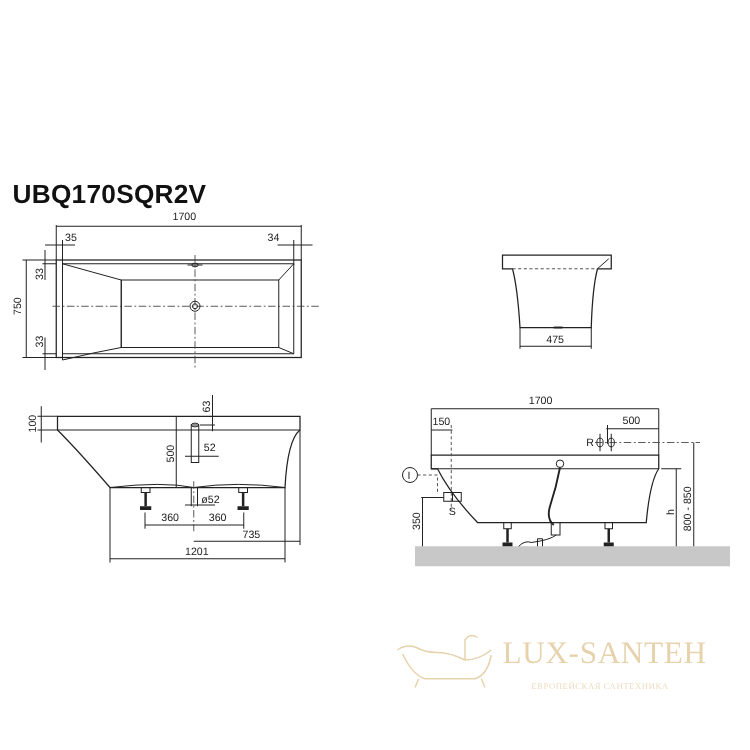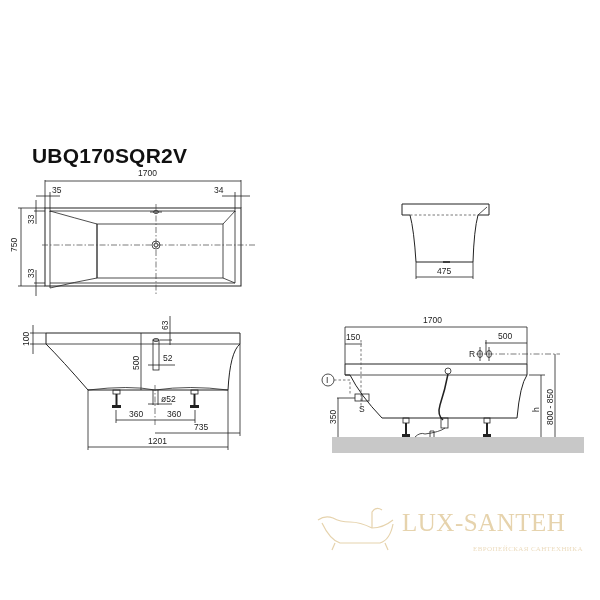--- a/index.html
+++ b/index.html
@@ -1,25 +1,25 @@
 <!DOCTYPE html>
 <html><head>
 <meta charset="utf-8">
 <style>
   html, body { margin: 0; padding: 0; background: #ffffff; }
   body { width: 600px; height: 600px; position: relative; overflow: hidden; font-family: "Liberation Sans", sans-serif; }
   #drawing { position: absolute; left: 0; top: 0; width: 600px; height: 600px; }
-  .title { position: absolute; left: 10px; top: 144px; font-family: "Liberation Sans", sans-serif; font-weight: bold; font-size: 21px; color: #111; letter-spacing: 0.2px; margin-left: 22px; }
+  .title { position: absolute; left: 10px; top: 144px; font-family: "Liberation Sans", sans-serif; font-weight: bold; font-size: 21px; color: #111; letter-spacing: 0.2px; }
   .dim { font-family: "Liberation Sans", sans-serif; font-size: 8.5px; fill: #222; }
   .ln { stroke: #222; stroke-width: 0.8; fill: none; }
   .thick { stroke: #222; stroke-width: 1; fill: #fff; }
   .dash { stroke: #444; stroke-width: 0.7; fill: none; stroke-dasharray: 6 2 1.5 2; }
   .dashed { stroke: #555; stroke-width: 0.8; fill: none; stroke-dasharray: 2.5 2; }
   .logo-text { position: absolute; left: 402px; top: 509px; font-family: Liberation Serif, serif; font-size: 25px; color: #e6d3ad; letter-spacing: 0.5px; }
-  .logo-sub { position: absolute; left: 425px; top: 545px; font-family: "Liberation Serif", serif; font-size: 7px; color: #ecdcbf; letter-spacing: 0.4px; margin-left: 48px; }
+  .logo-sub { position: absolute; left: 425px; top: 545px; font-family: "Liberation Serif", serif; font-size: 7px; color: #ecdcbf; letter-spacing: 0.4px; }
 </style>
 </head>
 <body>
 
 <div class="title">UBQ170SQR2V</div>
 
 <svg id="drawing" viewBox="0 0 600 600" xmlns="http://www.w3.org/2000/svg">
 
   <g>
 

